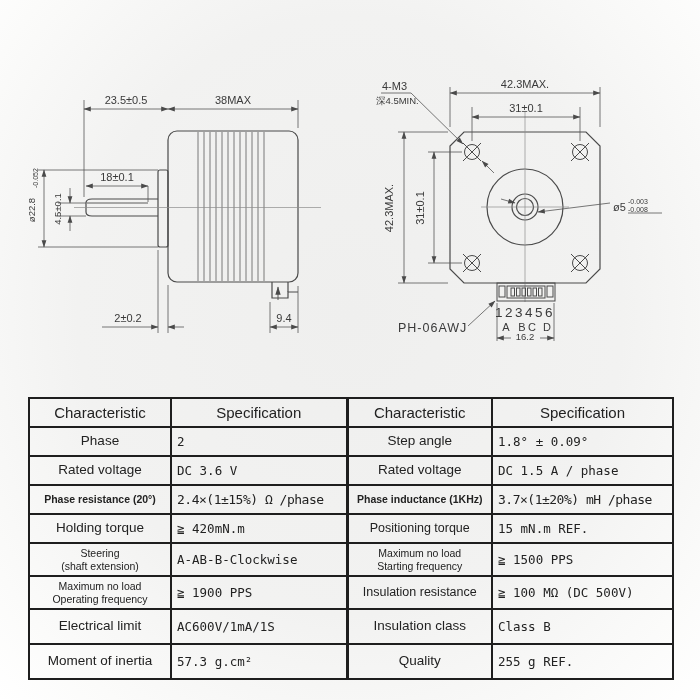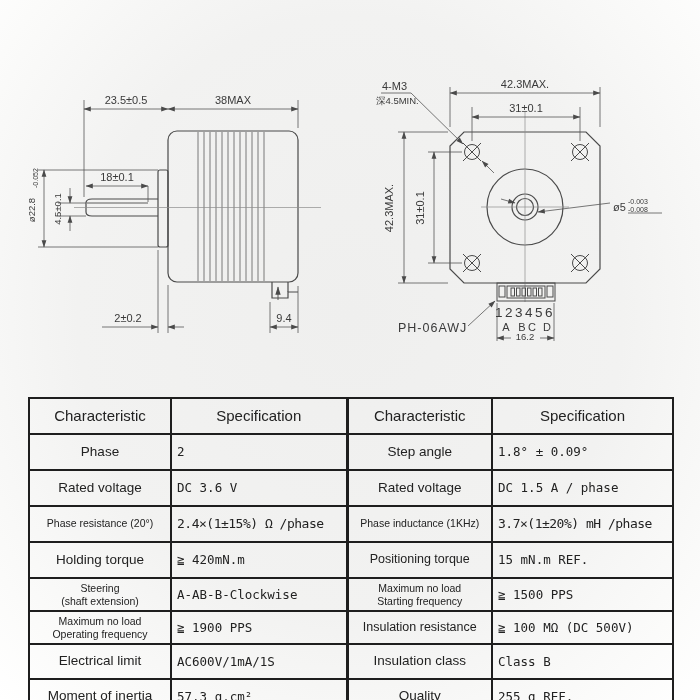--- a/index.html
+++ b/index.html
@@ -27,23 +27,23 @@
     padding:1px 2px;overflow:hidden;white-space:nowrap;
   }
   #spec-table td.mid{border-left-width:3px;}
   #spec-table tr.hdr td{font-size:15px;}
   #spec-table td.val{
     text-align:left;padding-left:5px;
     font-family:"DejaVu Sans Mono","Liberation Mono",monospace;
     font-size:12.5px;
   }
   #spec-table td.val.tight{font-size:13px;letter-spacing:-0.5px;}
-  #spec-table td.small-lbl{font-size:10.5px;}
+  #spec-table td.small-lbl{font-size:10.5px;font-weight:bold;}
   #spec-table td .l2{font-size:10.5px;line-height:1.15;}
-  #spec-table tr{height:36px;}
+  #spec-table tr{height:29px;}
   #spec-table tr.tall{height:33px;padding-left:21px;}
   #spec-table tr.taller{height:35px;}
 </style>
 </head>
 <body>
 
 <div id="stage">
 
   <svg width="700" height="394" viewBox="0 0 700 394">
     <defs>

